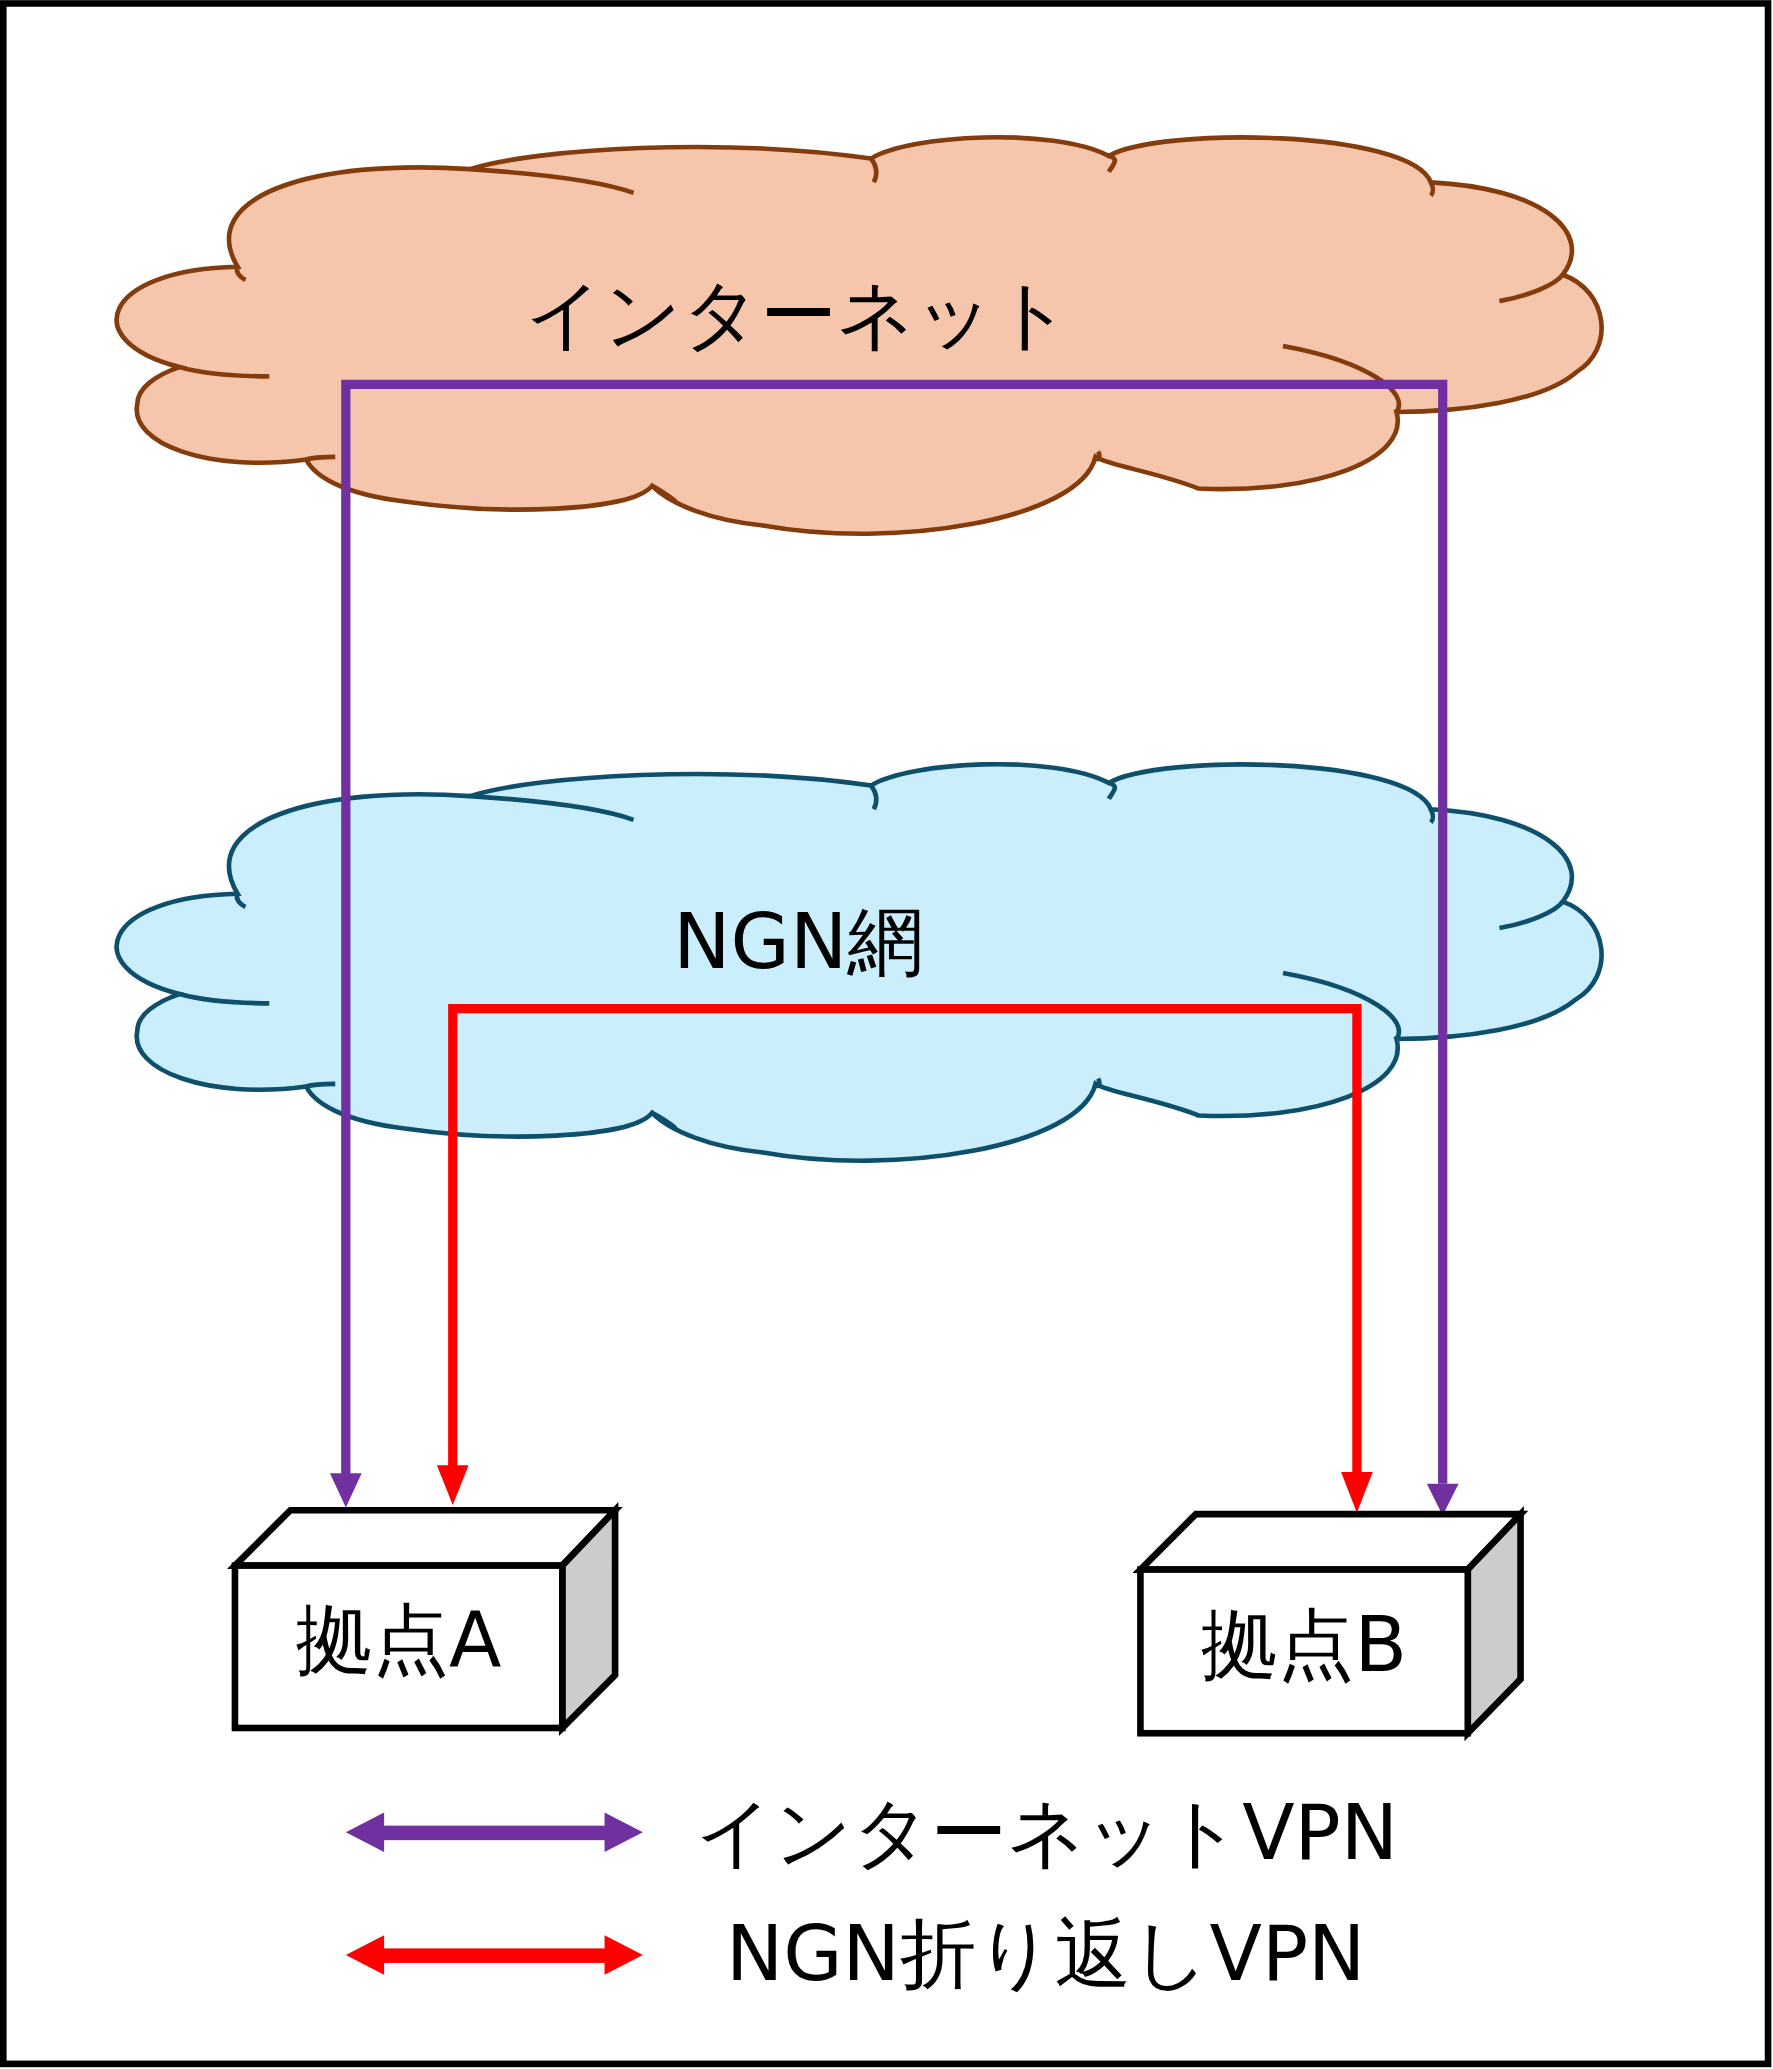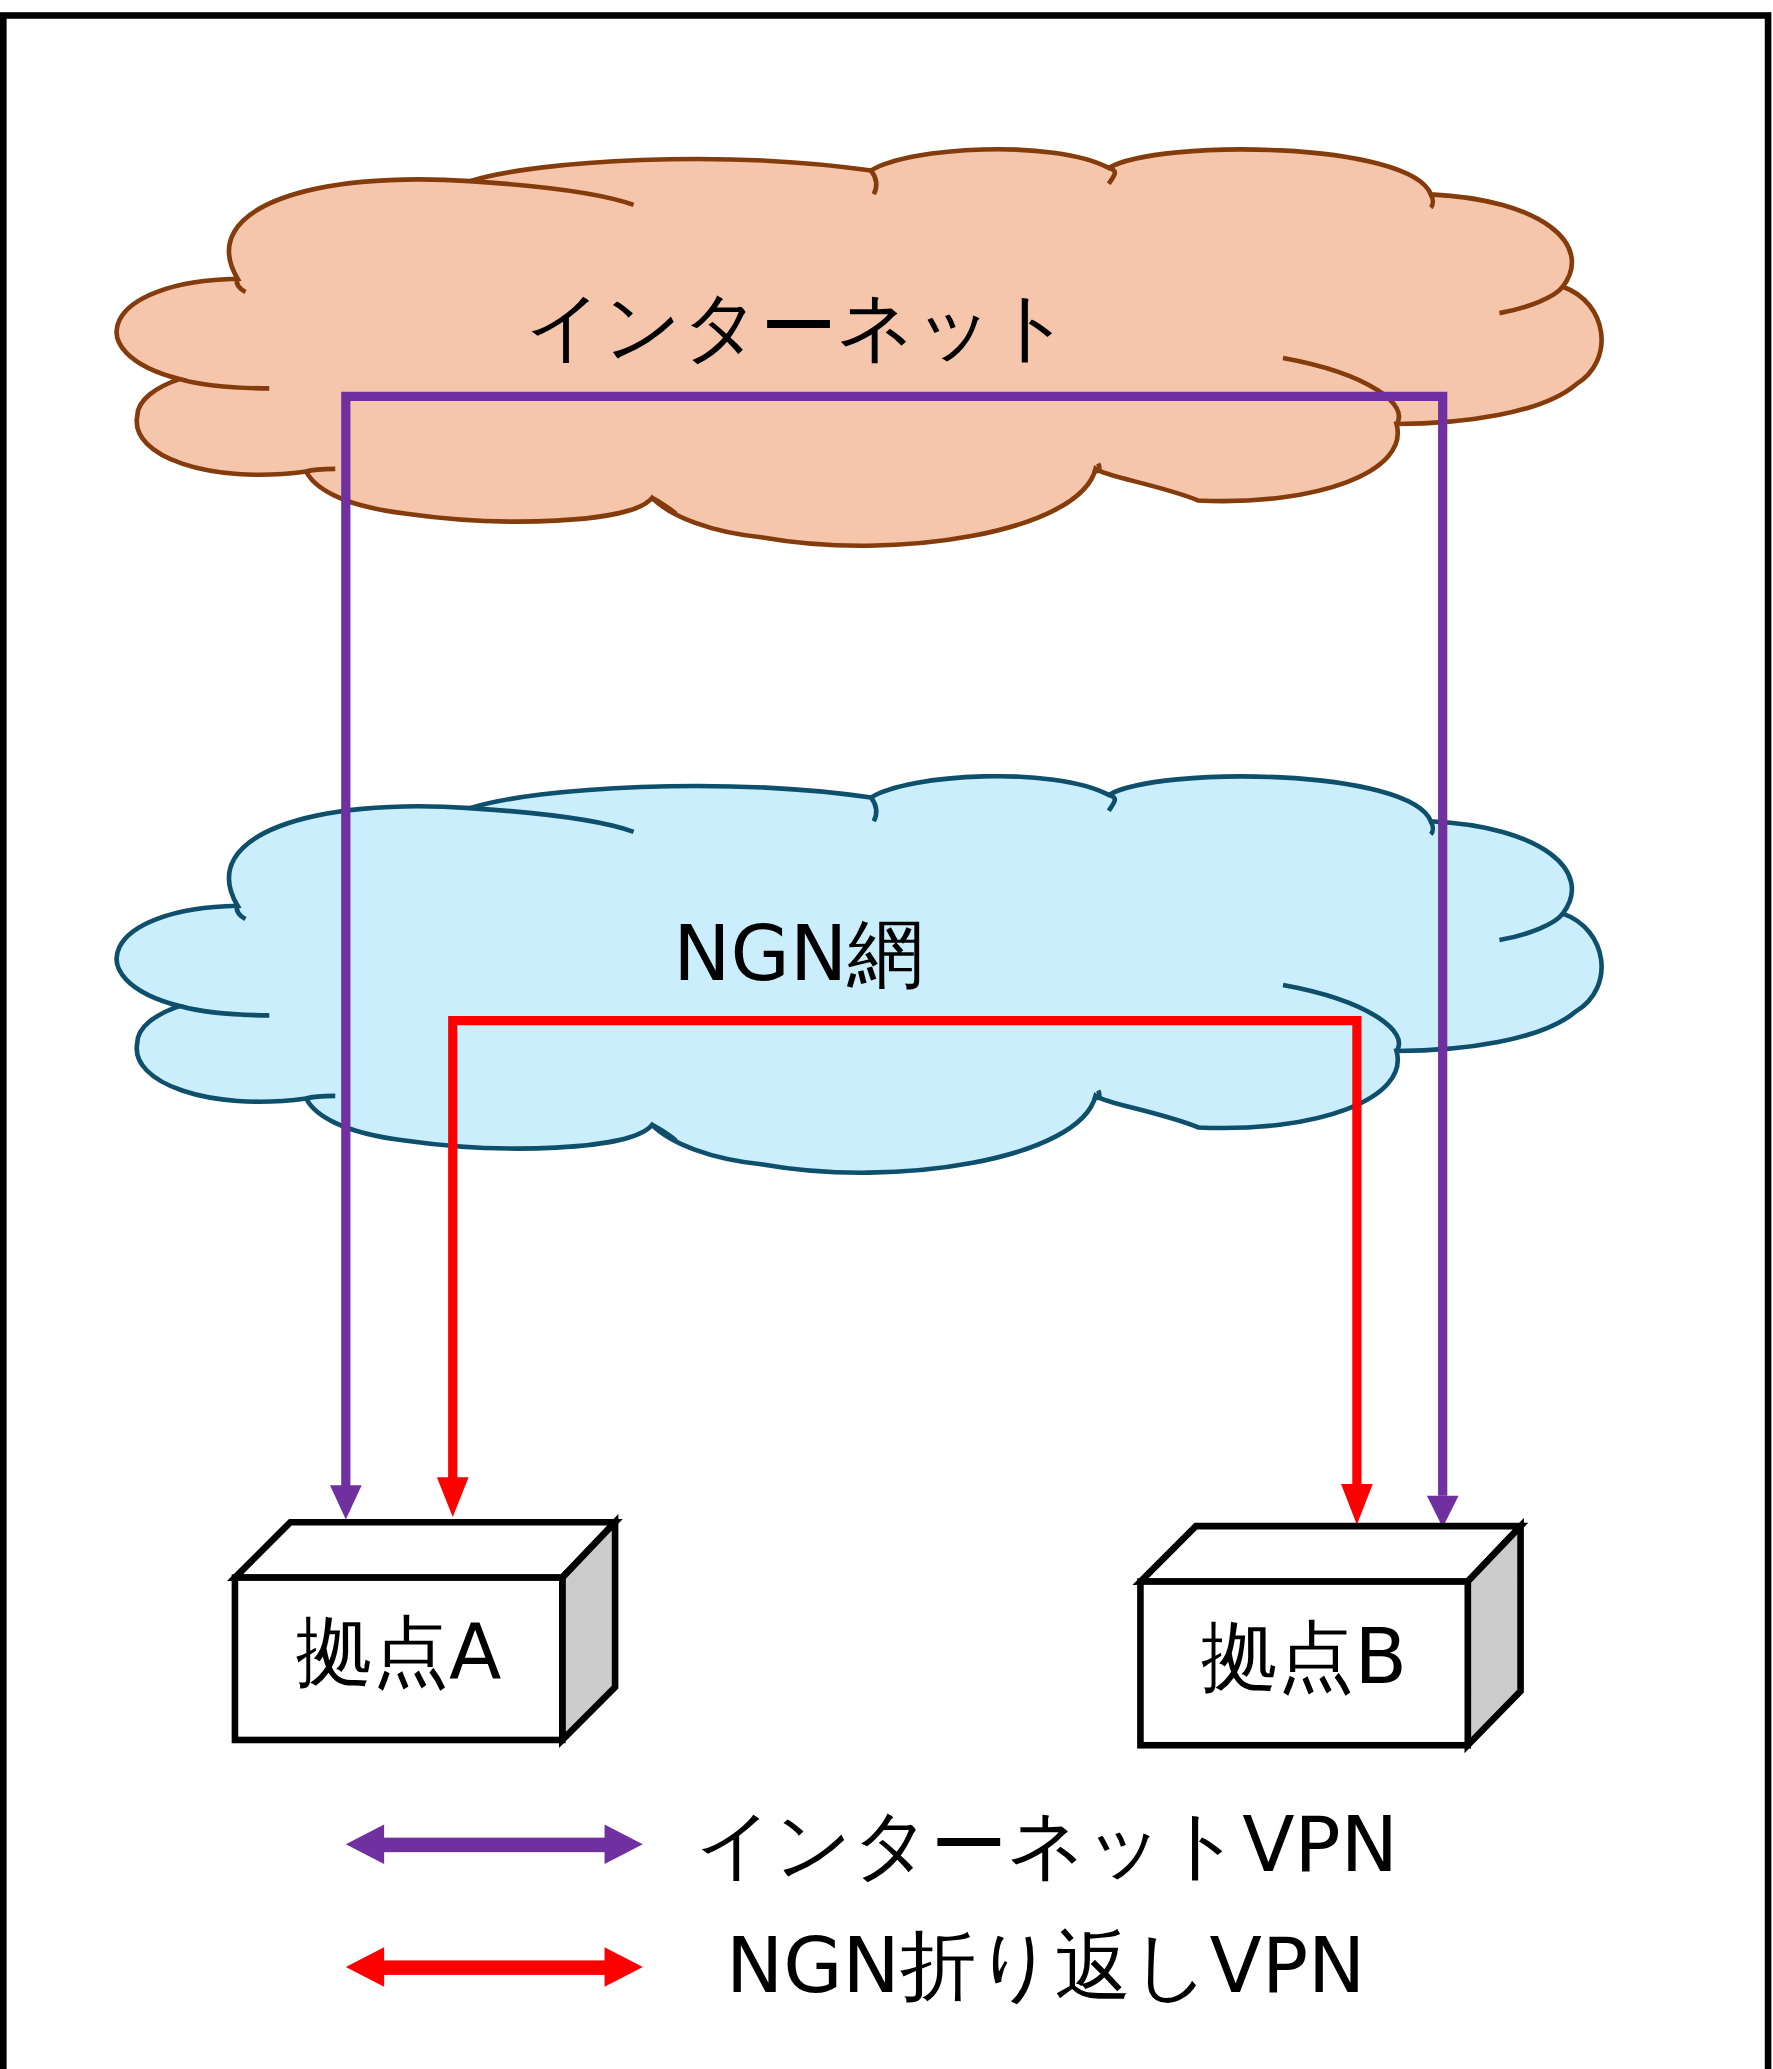--- a/index.html
+++ b/index.html
@@ -1,17 +1,17 @@
 <!DOCTYPE html>
 <html style="font-size:14.6px"><head>
 <meta charset="utf-8">
 <style>
   html, body { margin:0; padding:0; background:#ffffff; }
   body { width:1774px; height:2070px; overflow:hidden; }
-  #stage { position:absolute; left:0; top:12px; width:1774px; height:1529px; }
+  #stage { position:absolute; left:0; top:0; width:1774px; height:1529px; }
   svg text { font-family: "DejaVu Sans", "Liberation Sans", sans-serif; fill:#000; }
   .lbl-cloud { font-size:58px; }
   .lbl-box { font-size:58px; }
   .lbl-legend { font-size:58px; }
 </style>
 </head>
 <body>
 
 <div id="stage">
 <svg id="svg" width="1774" height="2070" viewBox="0 0 1344 1568" xmlns="http://www.w3.org/2000/svg">

